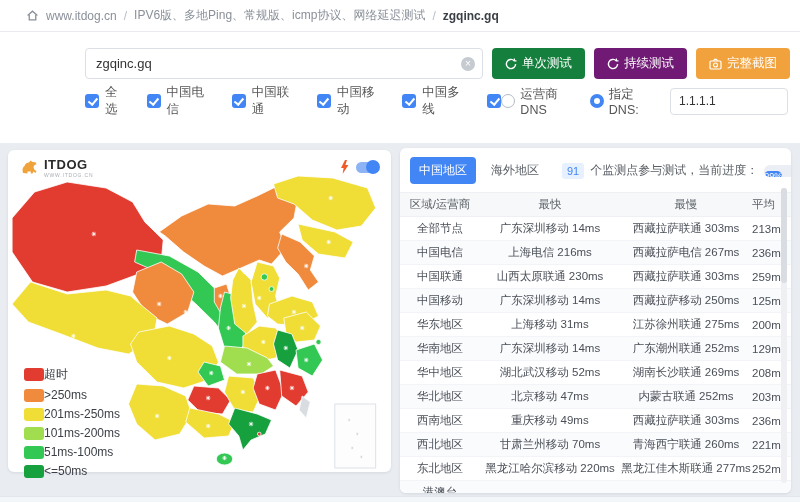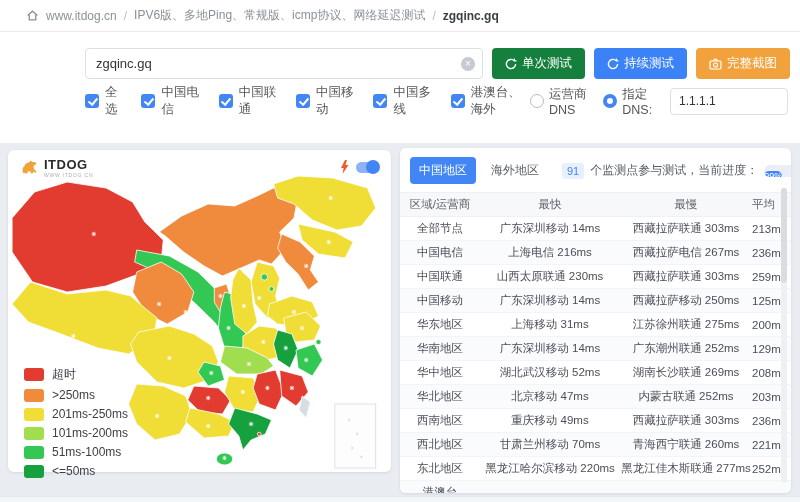--- a/index.html
+++ b/index.html
@@ -11,21 +11,21 @@
   .home-icon svg{display:block;}
   
   .toolbar{background:#fff;height:111px;box-sizing:border-box;padding:16px 10px 0 85px;}
   .search-row{display:flex;gap:9px;align-items:center;}
   .search-box{position:relative;width:460px;}
   .main-input{width:100%;height:31px;box-sizing:border-box;border:1px solid #dcdfe6;border-radius:4px;padding:0 28px 0 10px;font-size:13px;color:#333;outline:none;background:#fff;}
   .clear-icon{position:absolute;right:8px;top:50%;transform:translateY(-50%);width:14px;height:14px;border-radius:50%;background:#c6cad1;color:#fff;font-size:10px;line-height:14px;text-align:center;cursor:pointer;}
   .btn{height:31px;border:none;border-radius:4px;color:#fff;font-size:12.5px;padding:0 13px;display:inline-flex;align-items:center;gap:5px;cursor:pointer;white-space:nowrap;}
   .btn svg{display:block;}
   .btn-blue{background:#15803d;}
-  .btn-green{background:#3b82f6;}
+  .btn-green{background:#701a75;}
   .btn-orange{background:#f2a23c;}
   .filter-row{display:flex;align-items:center;margin-top:5px;font-size:12.5px;color:#555;}
   .chk-group{display:flex;align-items:center;gap:19px;}
   .chk{display:inline-flex;align-items:center;gap:6px;cursor:pointer;}
   .chk-box{width:14px;height:14px;background:#4286f5;border-radius:3px;position:relative;flex:none;}
   .chk-box::after{content:"";position:absolute;left:4.5px;top:1.5px;width:3.5px;height:7px;border:solid #fff;border-width:0 2px 2px 0;transform:rotate(40deg);}
   .radio-group{margin-left:auto;display:flex;align-items:center;gap:12px;padding-right:2px;}
   .radio{display:inline-flex;align-items:center;gap:5px;cursor:pointer;}
   .radio-circle{width:14px;height:14px;border:1px solid #b6bbc4;border-radius:50%;box-sizing:border-box;background:#fff;flex:none;}
   .radio-circle.on{border:4.5px solid #4286f5;}
@@ -35,21 +35,21 @@
   .card{background:#fff;border-radius:6px;box-shadow:0 1px 3px rgba(31,45,61,.10);position:absolute;}
   .map-card{left:8px;top:7px;width:383px;height:322px;}
   .map-svg{position:absolute;left:0;top:26px;width:383px;height:300px;}
   .logo{position:absolute;left:12px;top:8px;display:flex;gap:4px;align-items:flex-start;}
   .logo-name{font-size:13px;font-weight:bold;color:#2b2b2b;letter-spacing:.5px;line-height:1;}
   .logo-sub{font-size:5px;color:#a9adb3;letter-spacing:.8px;margin-top:2px;line-height:1;}
   .map-tools{position:absolute;right:12px;top:10px;display:flex;align-items:center;gap:7px;}
   .toggle{width:23px;height:11px;background:#8db3f5;border-radius:6px;position:relative;cursor:pointer;}
   .toggle-knob{position:absolute;right:-1px;top:-2px;width:14px;height:14px;background:#4286f5;border-radius:50%;}
   .legend{position:absolute;left:16px;top:216px;display:flex;flex-direction:column;gap:5px;}
-  .lg-item{display:flex;align-items:center;gap:8px;}
+  .lg-item{display:flex;align-items:center;}
   .lg-chip{width:20px;height:13px;border-radius:3px;flex:none;}
   .lg-label{font-size:12px;color:#3c4046;}
   
   .m-red{fill:#e23c30;} .m-orange{fill:#f08a3c;} .m-yellow{fill:#f0dd35;}
   .m-lgreen{fill:#a0dd4f;} .m-green{fill:#32c853;} .m-dgreen{fill:#17a03e;}
   .map-svg polygon,.map-svg path,.map-svg ellipse,.map-svg circle{stroke:#fff;stroke-width:.8;stroke-linejoin:round;}
   
   .results-card{left:400px;top:5px;width:391px;height:345px;overflow:hidden;}
   .results-head{display:flex;align-items:center;padding:9px 10px 8px 10px;gap:6px;}
   .tab{font-size:12px;padding:5px 9px;border-radius:4px;color:#5b6066;cursor:pointer;white-space:nowrap;}
@@ -132,21 +132,20 @@
         <label class="chk">
           <span class="chk-box"></span>
           <span>中国移动</span>
         </label>
         <label class="chk">
           <span class="chk-box"></span>
           <span>中国多线</span>
         </label>
         <label class="chk">
           <span class="chk-box"></span>
-          <span>港澳台、海外</span>
         </label>
       </div>
     <div class="radio-group">
       <span style="display:flex;align-items:flex-end;gap:12px;">
           <label class="radio">
             <span class="radio-circle"></span>
             <span>运营商DNS</span>
           </label>
           <label class="radio">
             <span class="radio-circle on"></span>

